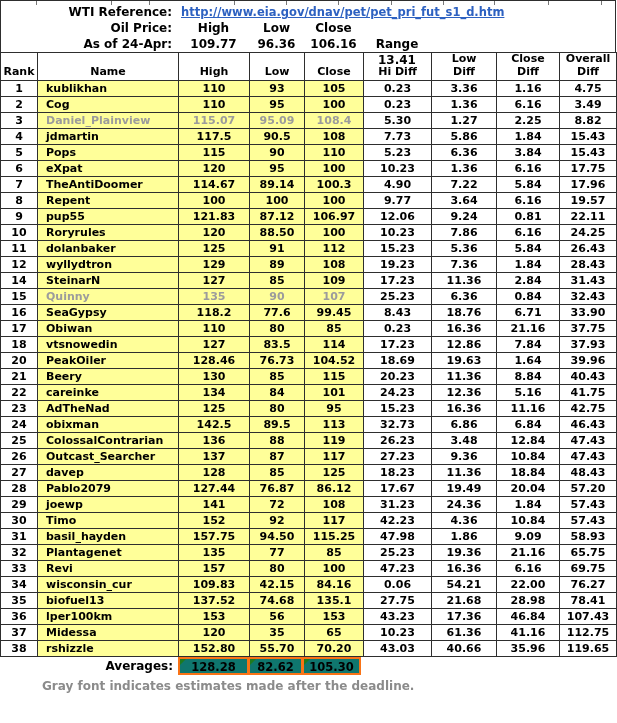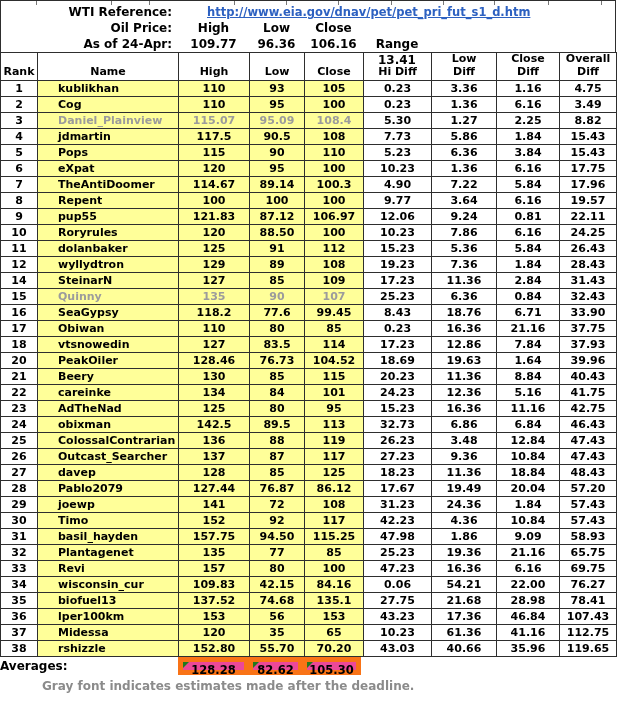--- a/index.html
+++ b/index.html
@@ -26,50 +26,50 @@
   .tick{position:absolute;top:0;width:1px;height:4px;background:#777;}
   .info-row{display:flex;height:16px;align-items:center;}
   .info-label{
     width:177px;text-align:right;font-weight:bold;font-size:12px;
     padding-right:6px;white-space:nowrap;
   }
   .info-cell{font-weight:bold;font-size:12px;text-align:center;}
   .w-high{width:71px;} .w-low{width:55px;} .w-close{width:59px;} .w-range{width:68px;margin-top:32px;}
   .link{
     font-weight:bold;font-size:11.5px;color:var(--link);
-    text-decoration:underline;padding-left:3px;white-space:nowrap;margin-left:26px;
+    text-decoration:underline;padding-left:3px;white-space:nowrap;
   }
 
   
   table{
     border-collapse:collapse;table-layout:fixed;width:616px;
   }
   th,td{
     border:1px solid var(--grid);
     font-weight:bold;font-size:11px;
     text-align:center;vertical-align:middle;
     padding:0;overflow:hidden;white-space:nowrap;
   }
   th{
     height:28px;vertical-align:bottom;line-height:12.5px;
     white-space:pre-line;padding-bottom:2px;background:#fff;
   }
   td{height:15px;line-height:15px;background:#fff;}
-  td.c1{text-align:left;padding-left:20px;}
+  td.c1{text-align:left;padding-left:8px;}
   td.c1,td.c2,td.c3,td.c4{background:var(--hl);}
   tr.late td.c1,tr.late td.c2,tr.late td.c3,tr.late td.c4{color:var(--late);}
 
   
   .avg-row{display:flex;height:18px;align-items:stretch;margin-top:0;}
   .avg-label{
-    width:178px;font-weight:bold;font-size:12px;
+    width:178px;text-align:right;font-weight:bold;font-size:12px;
     padding-right:5px;line-height:18px;
   }
   .avg-cell{
-    position:relative;border:5px solid #f97316;background:#ec4899;
+    position:relative;border:2px solid #f97316;background:#0f766e;
     font-weight:bold;font-size:11.5px;text-align:center;line-height:16px;
   }
   .avg-cell + .avg-cell{margin-left:-1px;}
   .tri{
     position:absolute;top:0;left:0;width:0;height:0;
     border-top:6px solid var(--tri);border-right:6px solid transparent;
   }
 
   
   .footer-note{

